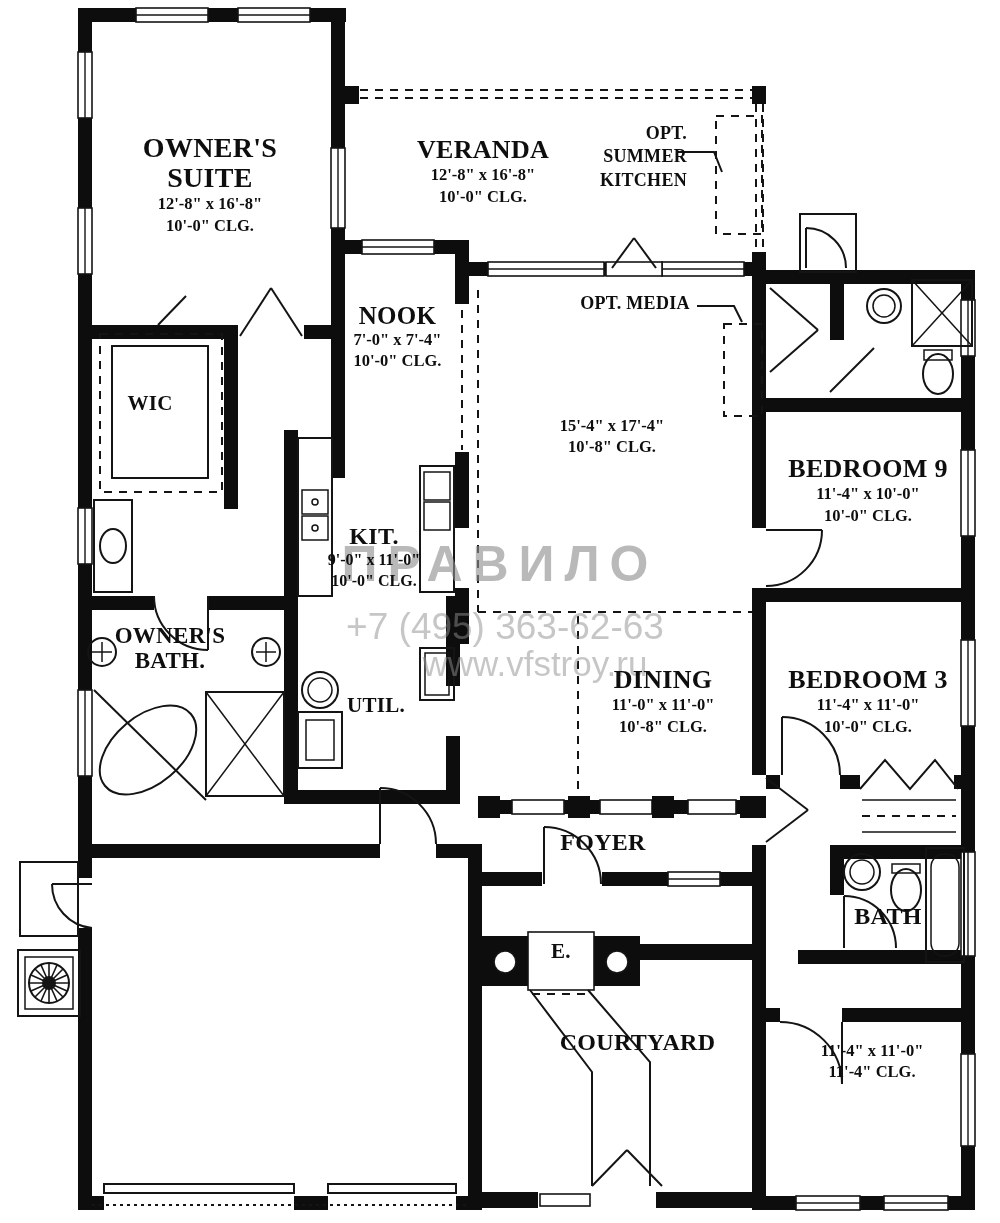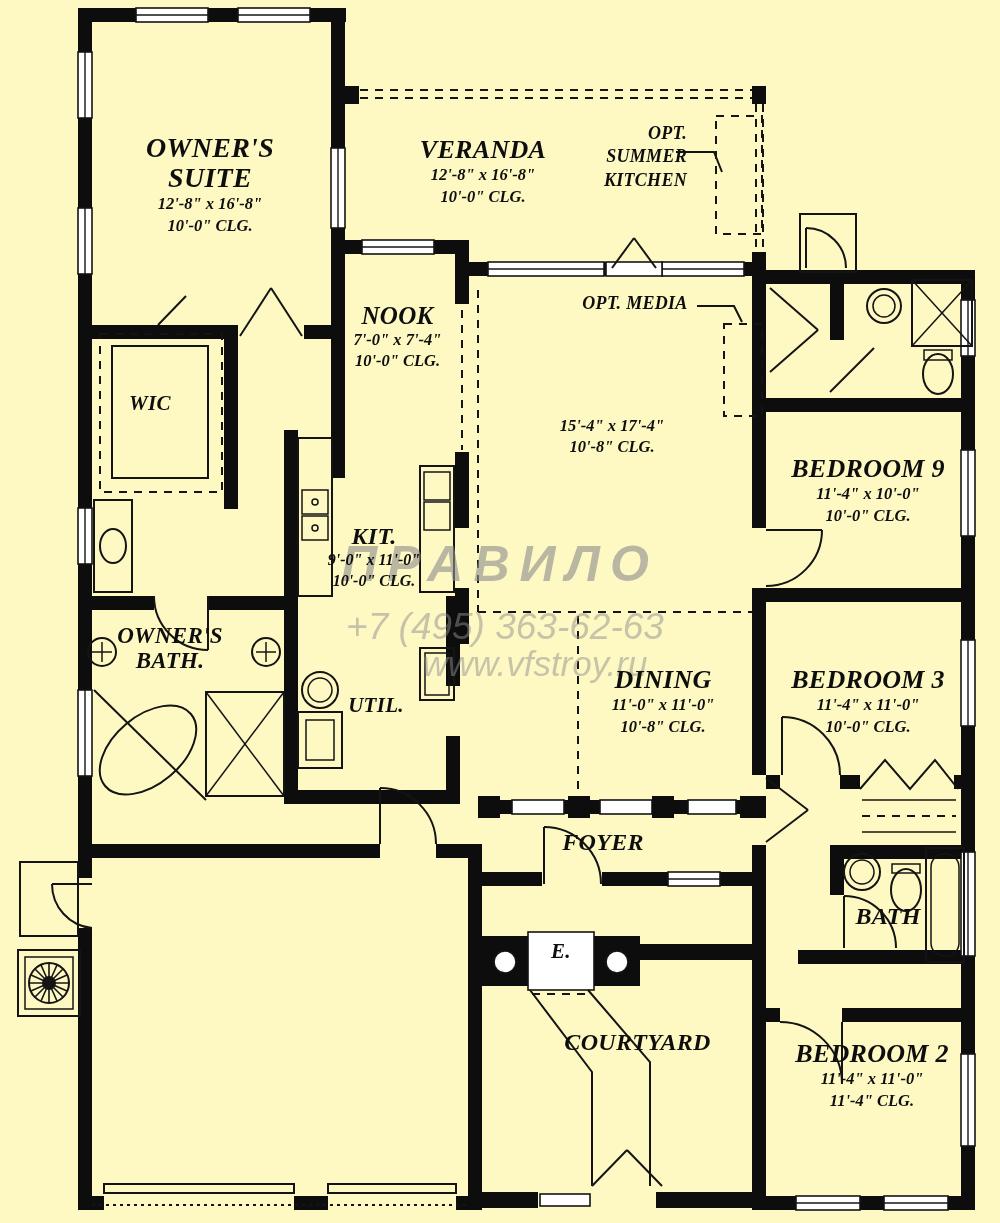--- a/index.html
+++ b/index.html
@@ -1,17 +1,17 @@
 <!DOCTYPE html>
 <html><head>
 <meta charset="utf-8">
 <style>
   html,body{margin:0;padding:0;background:#e8e8e8;}
-  .plan{position:relative;width:1000px;height:1223px;background:#fef9c3;overflow:hidden;
-        font-family:"Liberation Serif",serif;font-style:italic;}
+  .plan{position:relative;width:1000px;height:1223px;background:#ffffff;overflow:hidden;
+        font-family:"Liberation Serif",serif;}
   .plan svg{position:absolute;left:0;top:0;}
   
   .w{fill:#0d0d0d;}
   .thin{fill:none;stroke:#141414;stroke-width:2;}
   .thin15{fill:none;stroke:#141414;stroke-width:1.5;}
   .arc{fill:none;stroke:#141414;stroke-width:2;}
   .dash{fill:none;stroke:#141414;stroke-width:2;stroke-dasharray:8 7;}
   .dashf{fill:none;stroke:#141414;stroke-width:2;stroke-dasharray:3 4;}
   .win{fill:#ffffff;stroke:#141414;stroke-width:1.6;}
   .winmid{stroke:#141414;stroke-width:1.4;}
@@ -392,21 +392,20 @@
 <div class="lbl" style="left:846px;top:904px;width:84px">
   <div class="nm" style="font-size:24px">BATH</div>
 </div>
 
 
 <div class="lbl" style="left:545px;top:1030px;width:185px">
   <div class="nm" style="font-size:24px">COURTYARD</div>
 </div>
 
 <div class="lbl" style="left:777px;top:1040px;width:190px">
-  <div class="nm">BEDROOM 2</div>
   <div class="dim">11'-4" x 11'-0"</div>
   <div class="dim">11'-4" CLG.</div>
 </div>
 
 <div class="wm wm-brand">ПРАВИЛО</div>
 <div class="wm wm-phone">+7 (495) 363-62-63</div>
 <div class="wm wm-site">www.vfstroy.ru</div>
 
 </div>
 

